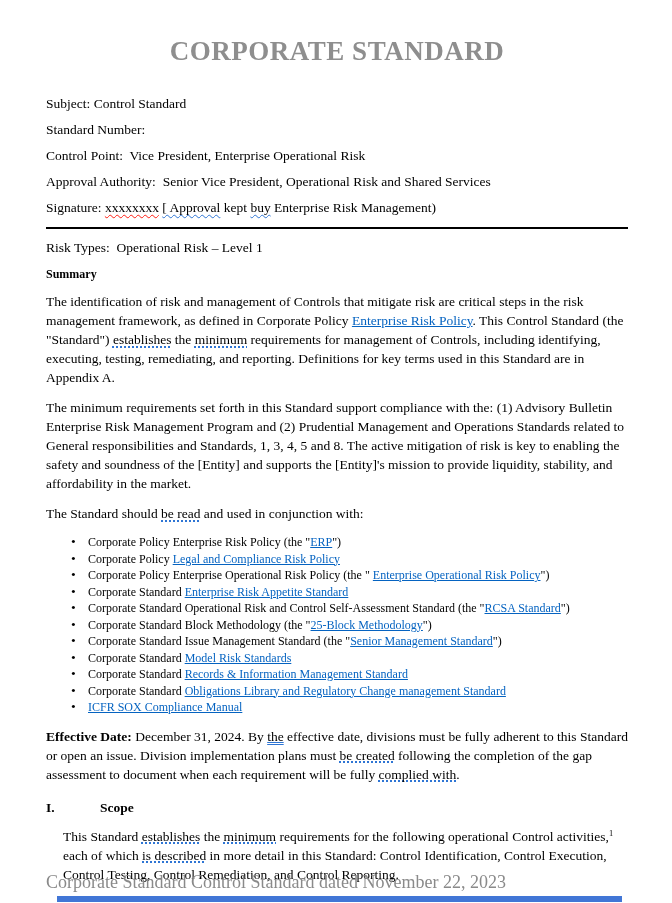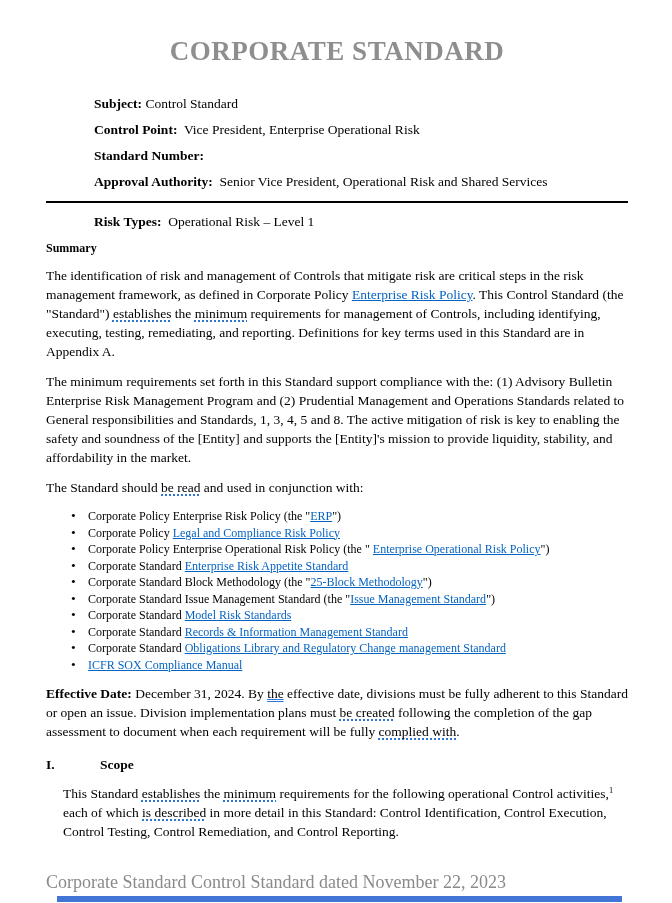--- a/index.html
+++ b/index.html
@@ -22,21 +22,21 @@
     font-weight: bold;
     color: var(--title-color, #8e8e8e);
     letter-spacing: 0.5px;
     margin-bottom: 30px;
   }
   .field {
     font-size: 13.5px;
     line-height: 14px;
     margin-bottom: 12px;
   }
-  .field b { font-weight: bold; margin-left: 48px; }
+  .field b { font-weight: normal; }
   .rule {
     border: none;
     border-top: 2px solid #000;
     margin: 9px 0 0 0;
   }
   .risk-row { margin-top: 12px; }
   .section-heading {
     font-size: 12px;
     font-weight: bold;
     margin: 12px 0 10px 0;
@@ -126,42 +126,44 @@
 </style>
 </head>
 <body>
 
 <div class="page">
 
   <h1 class="doc-title">CORPORATE STANDARD</h1>
 
   <div>
     <p class="field"><b>Subject:</b><span><span> Control Standard</span></span></p>
+    <p class="field"><b>Standard Number:</b><span></span></p>
     <p class="field"><b>Control Point:</b><span><span>&nbsp; Vice President, Enterprise Operational Risk</span></span></p>
-    <p class="field"><b>Standard Number:</b><span></span></p>
     <p class="field"><b>Approval Authority:</b><span><span>&nbsp; Senior Vice President, Operational Risk and Shared Services</span></span></p>
+    <p class="field"><b>Signature:</b><span><span> </span><span class="seg-sp-red">xxxxxxxx</span><span> </span><span class="seg-gr-blue">[ Approval</span><span> kept </span><span class="seg-gr-blue">buy</span><span> Enterprise Risk Management)</span></span></p>
   </div>
 
   <hr class="rule">
 
   <p class="field risk-row"><b>Risk Types:</b><span>&nbsp; Operational Risk – Level 1</span></p>
 
   <h2 class="section-heading">Summary</h2>
 
   <p class="body-para"><span>The identification of risk and management of Controls that mitigate risk are critical steps in the risk management framework, as defined in Corporate Policy </span><span class="seg-link">Enterprise Risk Policy</span><span>. This Control Standard (the "Standard") </span><span class="seg-sg-blue">establishes</span><span> the </span><span class="seg-sg-blue">minimum</span><span> requirements for management of Controls, including identifying, executing, testing, remediating, and reporting. Definitions for key terms used in this Standard are in Appendix A.</span></p>
   <p class="body-para"><span>The minimum requirements set forth in this Standard support compliance with the: (1) Advisory Bulletin Enterprise Risk Management Program and (2) Prudential Management and Operations Standards related to General responsibilities and Standards, 1, 3, 4, 5 and 8. The active mitigation of risk is key to enabling the safety and soundness of the [Entity] and supports the [Entity]'s mission to provide liquidity, stability, and affordability in the market.</span></p>
   <p class="body-para"><span>The Standard should </span><span class="seg-sg-blue">be read</span><span> and used in conjunction with:</span></p>
 
   <ul class="doc-list" id="bullet-list">
       <li><span>Corporate Policy Enterprise Risk Policy (the "</span><span class="seg-link">ERP</span><span>")</span></li>
       <li><span>Corporate Policy </span><span class="seg-link">Legal and Compliance Risk Policy</span></li>
       <li><span>Corporate Policy Enterprise Operational Risk Policy (the " </span><span class="seg-link">Enterprise Operational Risk Policy</span><span>")</span></li>
       <li><span>Corporate Standard </span><span class="seg-link">Enterprise Risk Appetite Standard</span></li>
+      <li><span>Corporate Standard Operational Risk and Control Self-Assessment Standard (the "</span><span class="seg-link">RCSA Standard</span><span>")</span></li>
       <li><span>Corporate Standard Block Methodology (the "</span><span class="seg-link">25-Block Methodology</span><span>")</span></li>
-      <li><span>Corporate Standard Issue Management Standard (the "</span><span class="seg-link">Issue Management Standard</span><span>")</span></li>
+      <li><span>Corporate Standard Issue Management Standard (the "</span><span class="seg-link">Senior Management Standard</span><span>")</span></li>
       <li><span>Corporate Standard </span><span class="seg-link">Model Risk Standards</span></li>
       <li><span>Corporate Standard </span><span class="seg-link">Records &amp; Information Management Standard</span></li>
       <li><span>Corporate Standard </span><span class="seg-link">Obligations Library and Regulatory Change management Standard</span></li>
       <li><span class="seg-link">ICFR SOX Compliance Manual</span></li>
     </ul>
 
   <p class="body-para"><span class="seg-bold">Effective Date:</span><span> December 31, 2024. By </span><span class="seg-dbl-blue">the</span><span> effective date, divisions must be fully adherent to this Standard or open an issue. Division implementation plans must </span><span class="seg-sg-blue">be created</span><span> following the completion of the gap assessment to document when each requirement will be fully </span><span class="seg-sg-blue">complied with</span><span>.</span></p>
 
   <div class="scope-heading">
     <span class="num">I.</span>

